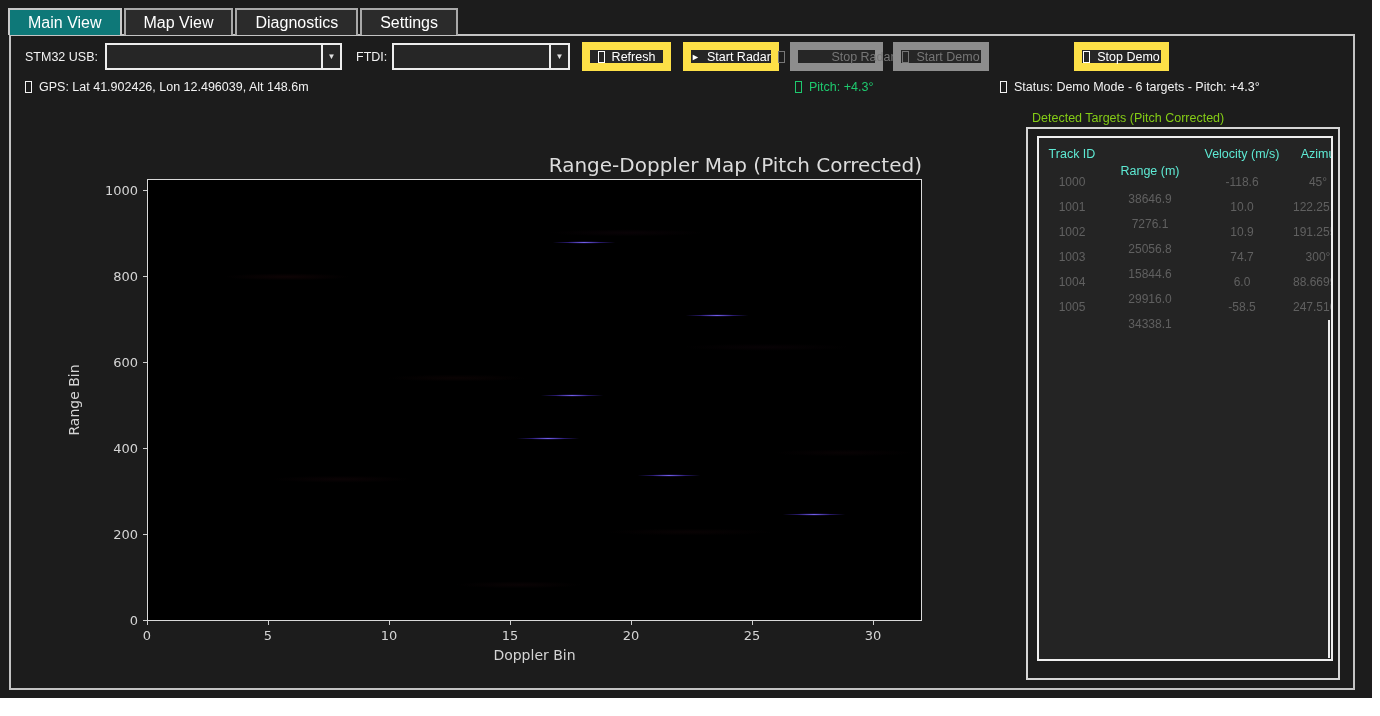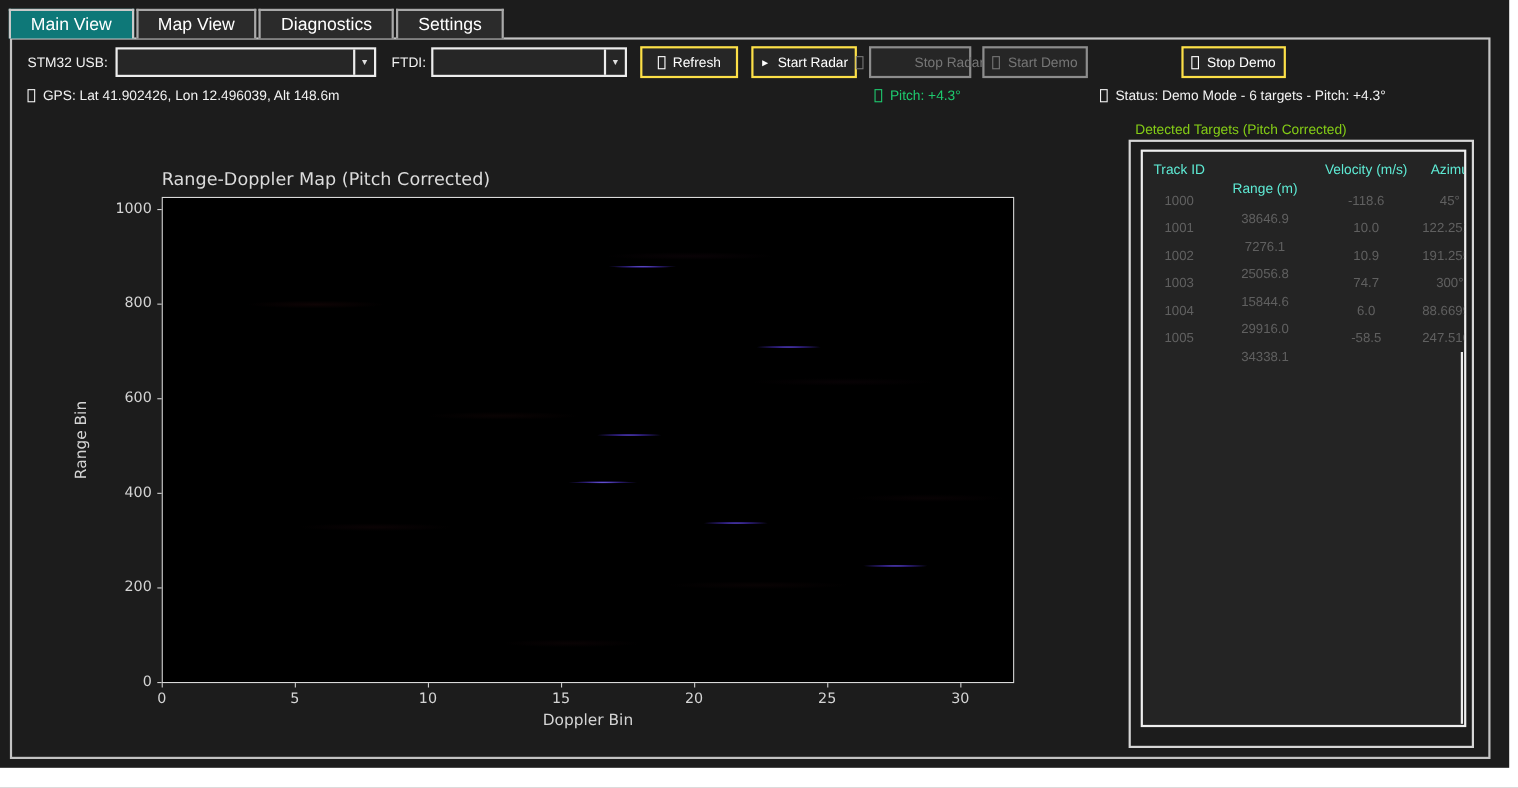--- a/index.html
+++ b/index.html
@@ -13,32 +13,32 @@
   .tab.active { background:#0e7878; border-color:#c9c9c9; position:relative; z-index:6; }
 
   
   .tabpage { position:absolute; left:9px; top:34px; width:1346px; height:656px; border:2px solid #c3c3c3; background:#1c1c1c; }
 
   
   .tb-label { position:absolute; font-size:12.5px; color:#f2f2f2; }
   .combo { position:absolute; height:27px; background:#262626; border:2px solid #ededed; }
   .combo-arrow { position:absolute; right:0; top:0; bottom:0; width:19px; border-left:2px solid #ededed;
                  display:flex; align-items:center; justify-content:center; font-size:8px; color:#e0e0e0; }
-  .btn { position:absolute; height:29px; background:#262626; border:2px solid #fde047; color:#ffffff;
+  .btn { position:absolute; height:29px; background:#262626; border:8px solid #fde047; color:#ffffff;
          font-size:12.5px; display:flex; align-items:center; justify-content:center; white-space:nowrap; padding:0 10px; }
   .btn.disabled { color:#767676; border-color:#8d8d8d; }
   .tofu { display:inline-block; width:7px; height:12px; border:1px solid currentColor; margin-right:7px; flex:0 0 auto; }
   .play { font-size:9px; margin-right:7px; }
 
   
   .statusline { position:absolute; font-size:12.5px; color:#f2f2f2; display:flex; align-items:center; }
 
   
-  .chart-title { position:absolute; left:147px; top:153px; width:775px; text-align:left;
-                 font-family:"DejaVu Sans",sans-serif; font-size:16px; color:#dcdcdc; }
+  .chart-title { position:absolute; left:147px; top:153px; width:775px; text-align:right;
+                 font-family:"DejaVu Sans",sans-serif; font-size:20px; color:#dcdcdc; }
   .chart { position:absolute; left:147px; top:179px; width:775px; height:442px; }
   .plot { position:absolute; left:0; top:0; width:775px; height:442px; background:#000;
           border:1px solid #d9d9d9; overflow:hidden;
           background-image:
             radial-gradient(90px 5px at 18% 22%, rgba(80,20,25,.18), transparent 70%),
             radial-gradient(110px 5px at 62% 12%, rgba(60,18,40,.16), transparent 70%),
             radial-gradient(100px 5px at 40% 45%, rgba(70,22,22,.15), transparent 70%),
             radial-gradient(120px 5px at 80% 38%, rgba(55,18,35,.15), transparent 70%),
             radial-gradient(100px 5px at 25% 68%, rgba(70,20,30,.16), transparent 70%),
             radial-gradient(120px 5px at 70% 80%, rgba(60,20,25,.15), transparent 70%),

